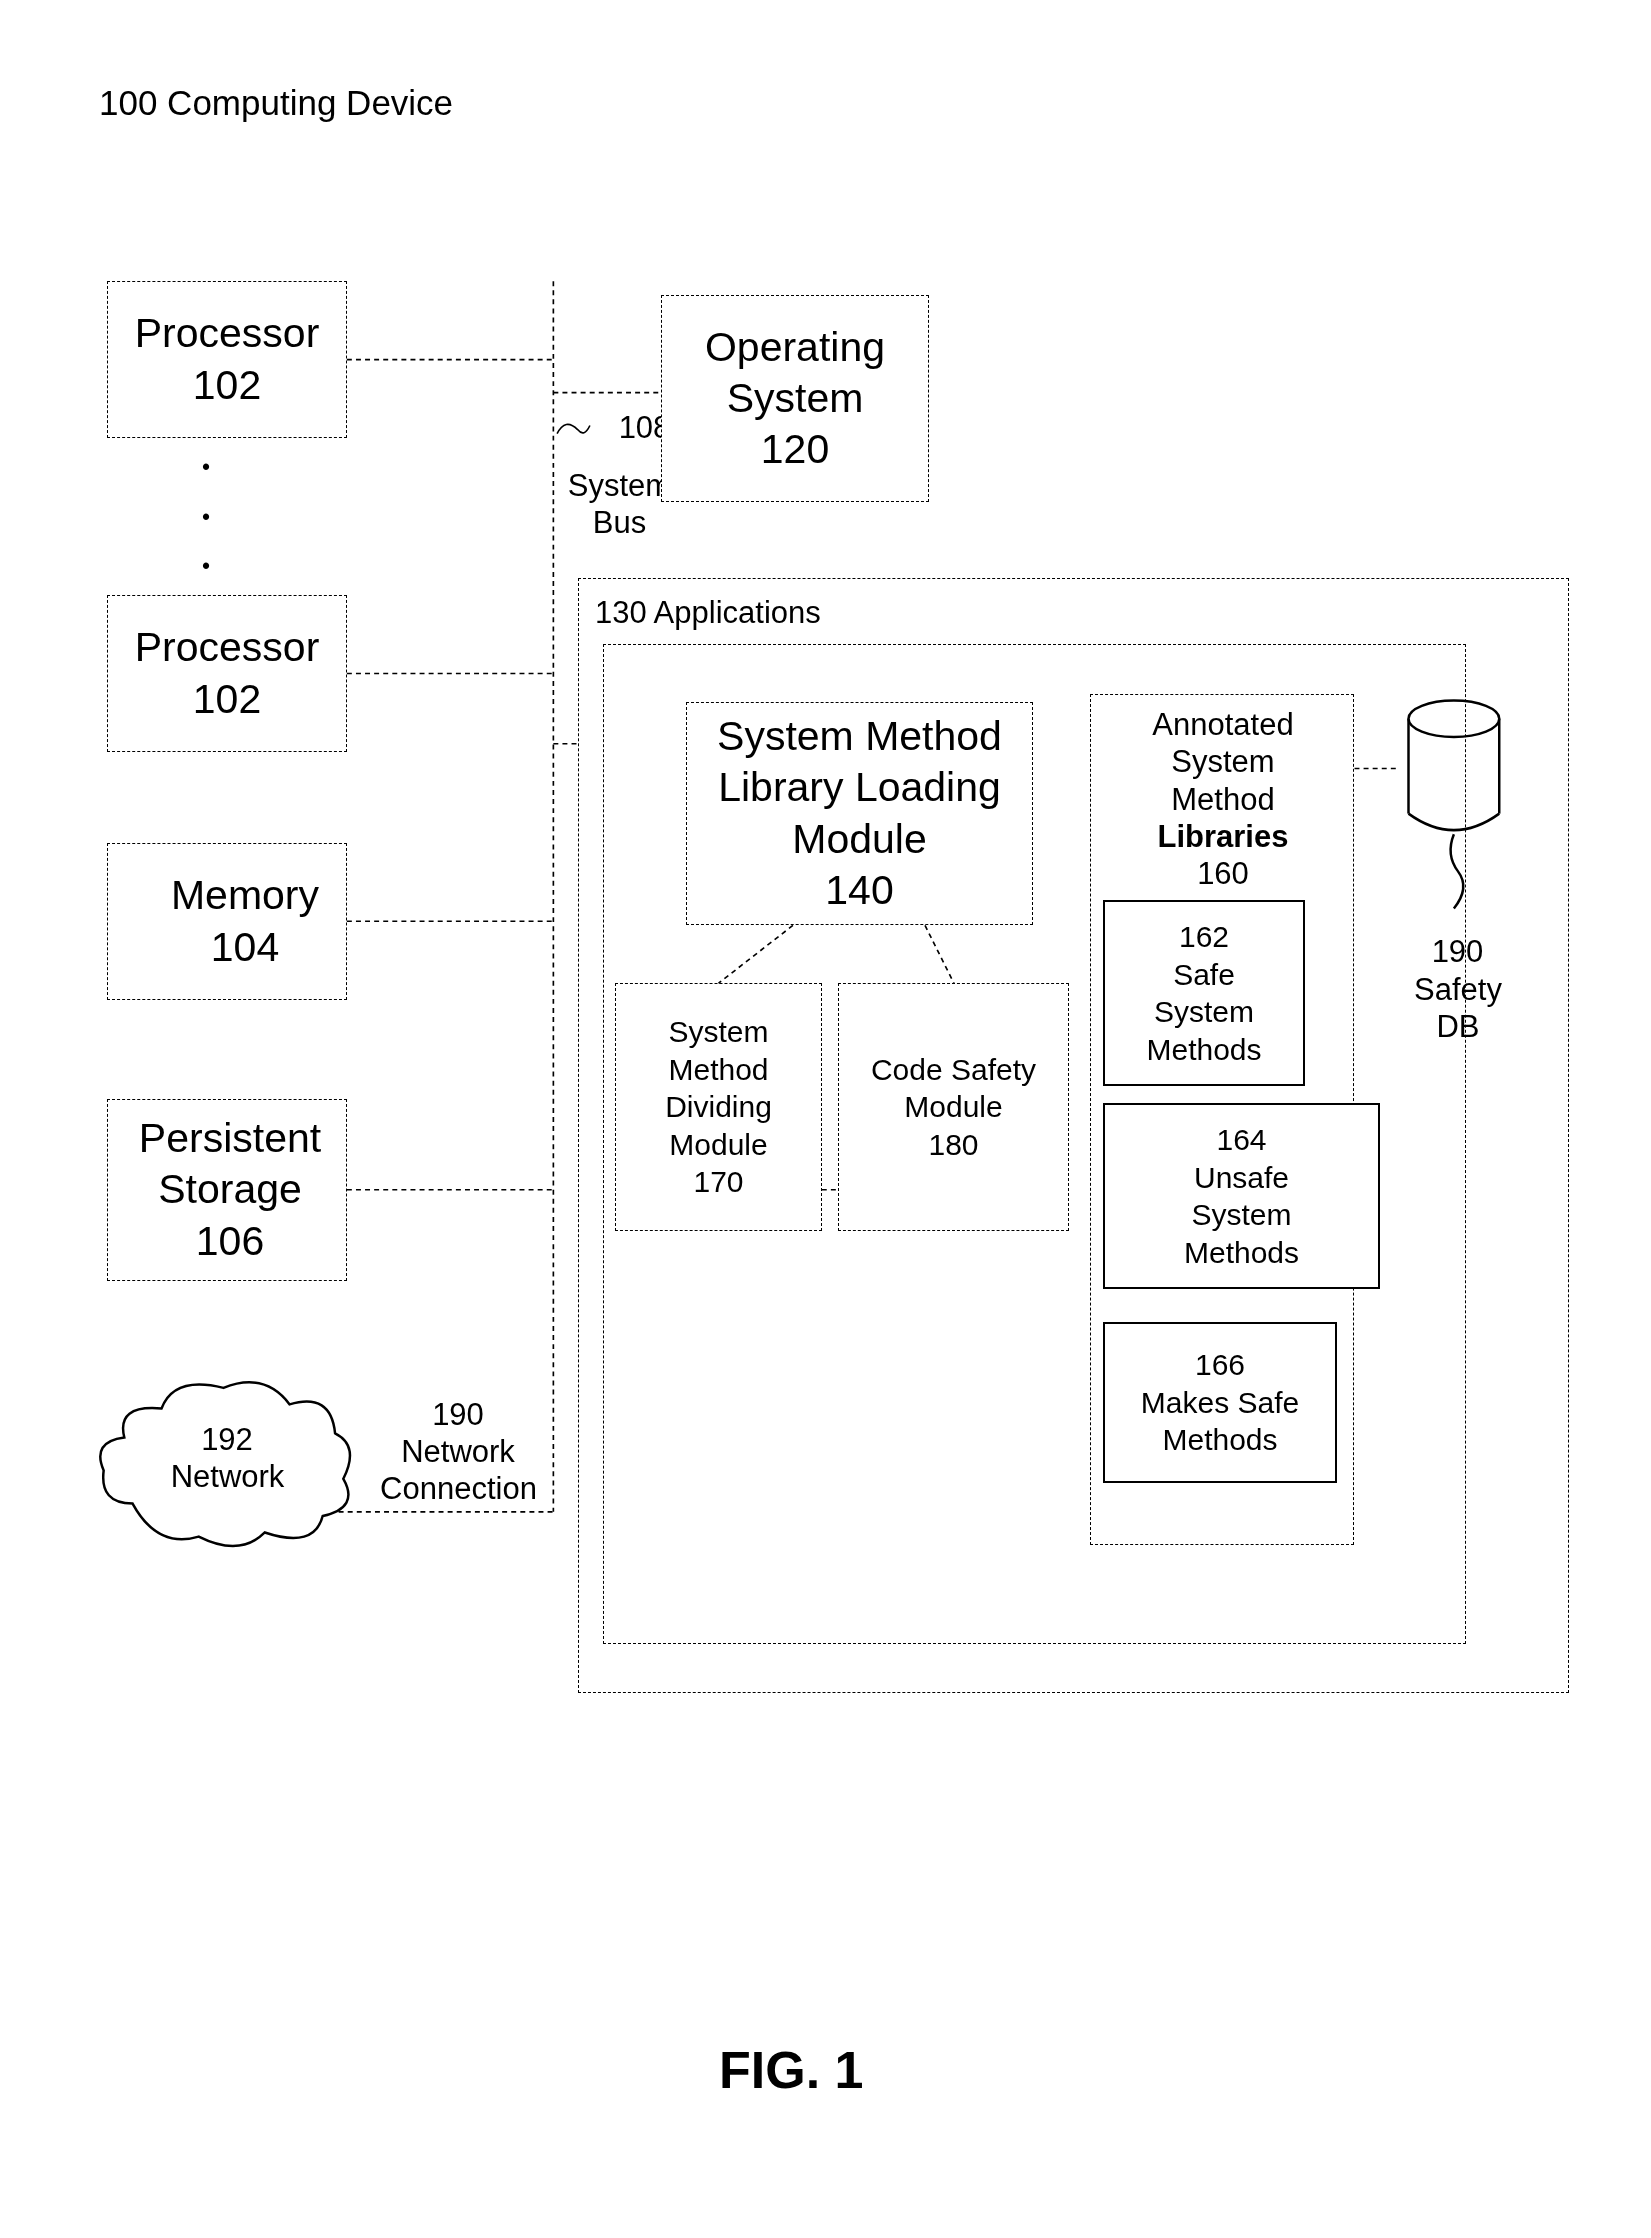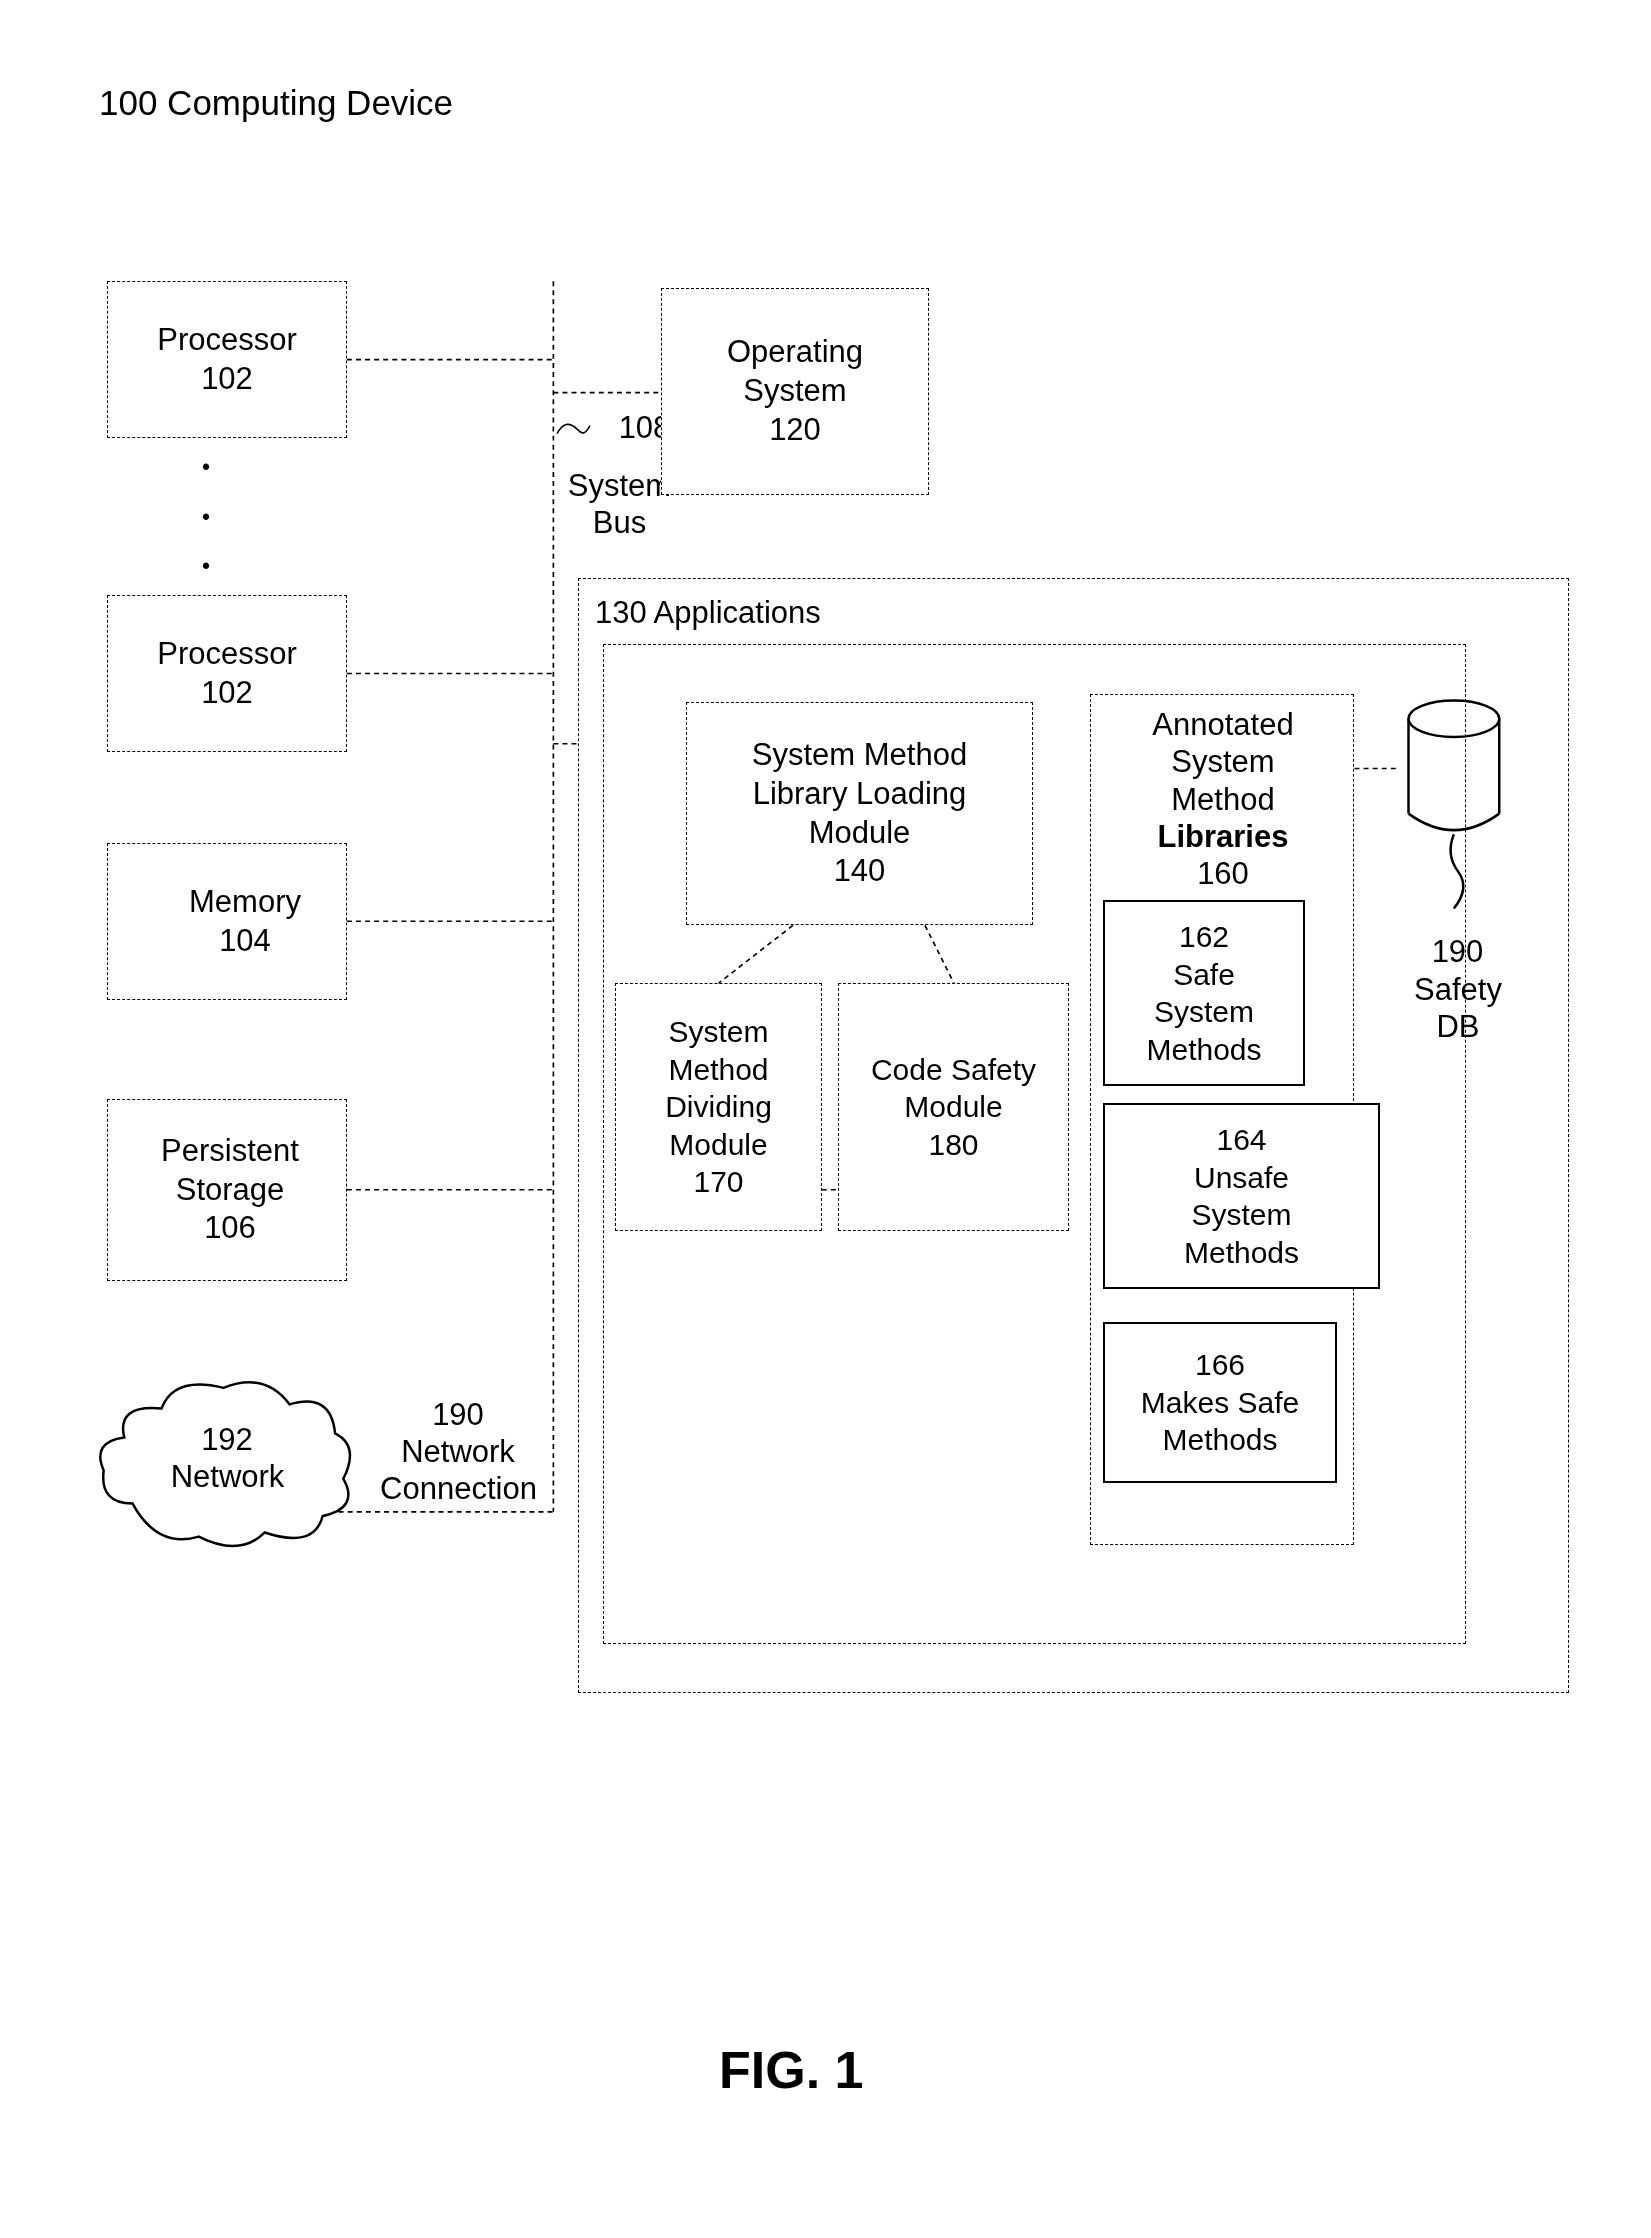--- a/index.html
+++ b/index.html
@@ -20,21 +20,21 @@
     font-size: 35px;
   }
   .box {
     position: absolute;
     border: 1.7px dashed #000;
     text-align: center;
     display: flex;
     flex-direction: column;
     justify-content: center;
     align-items: center;
-    font-size: 31px;
+    font-size: 41px;
     line-height: 1.25;
     background: #fff;
   }
   .box-solid {
     position: absolute;
     border: 2.5px solid #000;
     text-align: center;
     display: flex;
     flex-direction: column;
     justify-content: center;
@@ -121,21 +121,21 @@
 
   <div class="label" style="left:553px; top:409px;">
     <svg width="41" height="33" viewBox="0 0 50 40">
         <path d="M5 30 Q 15 10 30 25 Q 38 35 45 20" fill="none" stroke="#000" stroke-width="2"></path>
       </svg>
   </div>
   <div class="label" style="left:595px; top:409px; width:99px;">108</div>
   <div class="label" style="left:545px; top:467px; width:149px;">System</div>
   <div class="label" style="left:545px; top:504px; width:149px;">Bus</div>
 
-  <div class="box" style="left:661px; top:288px; width:268px; height:207px;align-items:center;">
+  <div class="box" style="left:661px; top:295px; width:268px; height:207px;align-items:center;">
     <span>Operating</span>
     <span>System</span>
     <span>120</span>
   </div>
 
   <div class="container" style="left:578px; top:578px; width:991px; height:1115px;"></div>
   <div class="container-label" style="left:595px; top:595px;">130 Applications</div>
 
   <div class="container" style="left:603px; top:644px; width:863px; height:1000px;"></div>
 

